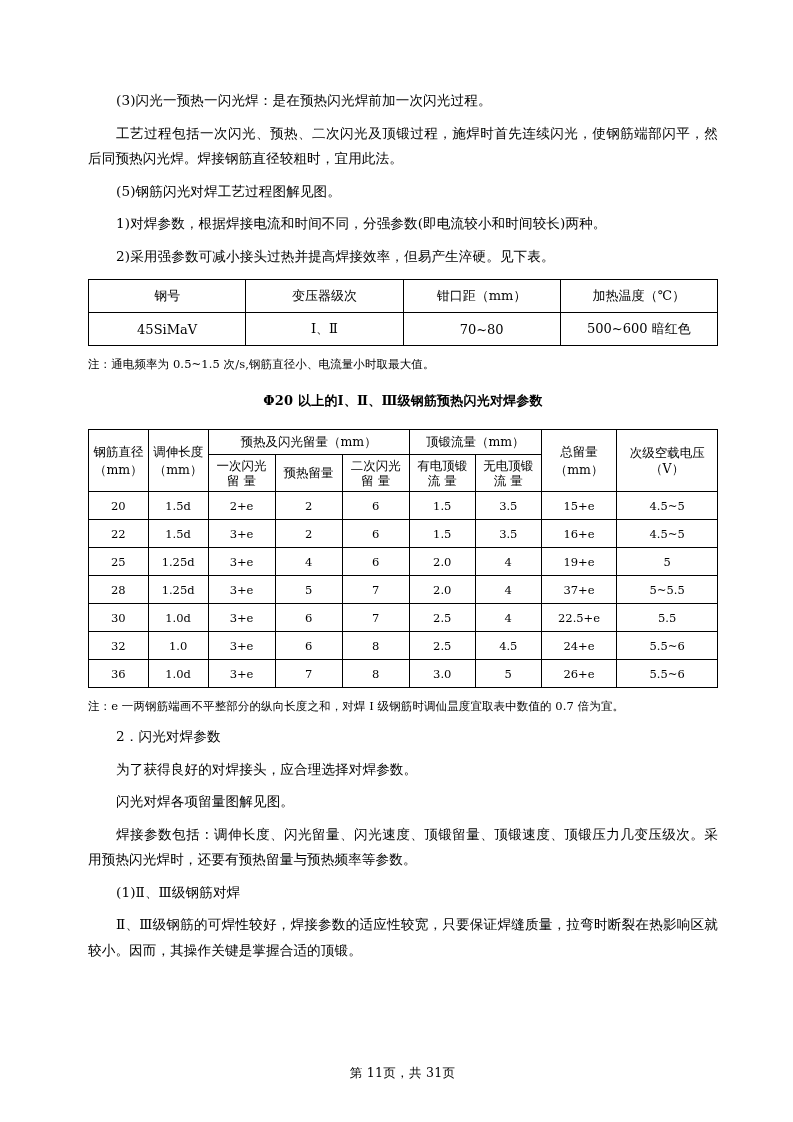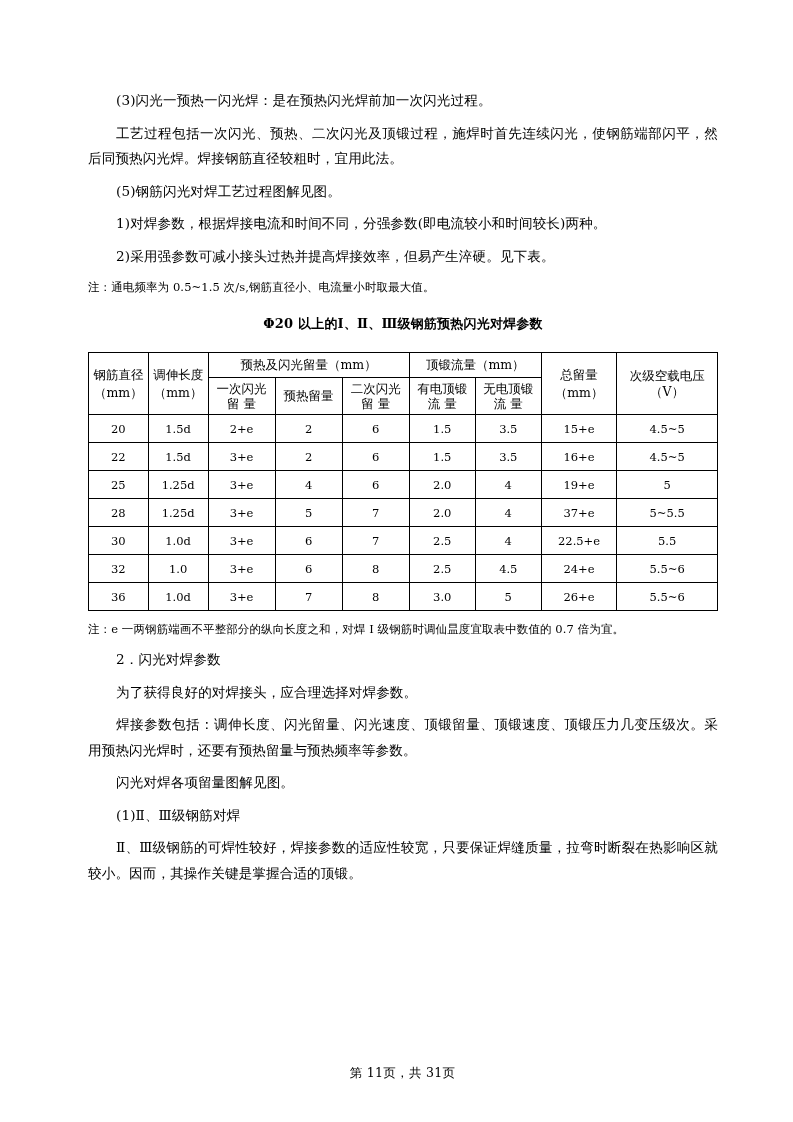--- a/index.html
+++ b/index.html
@@ -108,20 +108,38 @@
 <body>
 
 <div class="page">
 
   <p class="para indent">(3)闪光一预热一闪光焊：是在预热闪光焊前加一次闪光过程。</p>
   <p class="para indent">工艺过程包括一次闪光、预热、二次闪光及顶锻过程，施焊时首先连续闪光，使钢筋端部闪平，然后同预热闪光焊。焊接钢筋直径较粗时，宜用此法。</p>
   <p class="para indent">(5)钢筋闪光对焊工艺过程图解见图。</p>
   <p class="para indent">1)对焊参数，根据焊接电流和时间不同，分强参数(即电流较小和时间较长)两种。</p>
   <p class="para indent">2)采用强参数可减小接头过热并提高焊接效率，但易产生淬硬。见下表。</p>
 
+  <div class="t1-wrap">
+    <table class="doc-table t1">
+      <tbody>
+        <tr>
+          <td style="width:25%">钢号</td>
+          <td style="width:25%">变压器级次</td>
+          <td style="width:25%">钳口距（mm）</td>
+          <td style="width:25%">加热温度（℃）</td>
+        </tr>
+        <tr>
+          <td>45SiMaV</td>
+          <td>Ⅰ、Ⅱ</td>
+          <td>70~80</td>
+          <td>500~600 暗红色</td>
+        </tr>
+      </tbody>
+    </table>
+  </div>
 
   <p class="note">注：通电频率为 0.5~1.5 次/s,钢筋直径小、电流量小时取最大值。</p>
 
   <div class="tbl-title">Φ20 以上的Ⅰ、Ⅱ、Ⅲ级钢筋预热闪光对焊参数</div>
 
   <table class="doc-table t2">
     <tbody>
       <tr>
         <td rowspan="2" style="width:9.5%" class="hdr">
           <div>钢筋直径</div>
@@ -242,20 +260,20 @@
         <td class="datacell">26+e</td>
         <td class="datacell">5.5~6</td>
       </tr>
     </tbody>
   </table>
 
   <p class="note">注：e 一两钢筋端画不平整部分的纵向长度之和，对焊 I 级钢筋时调仙昷度宜取表中数值的 0.7 倍为宜。</p>
 
   <p class="para indent" style="margin-top:8px">2．闪光对焊参数</p>
   <p class="para indent">为了获得良好的对焊接头，应合理选择对焊参数。</p>
+  <p class="para indent">闪光对焊各项留量图解见图。</p>
   <p class="para indent">焊接参数包括：调伸长度、闪光留量、闪光速度、顶锻留量、顶锻速度、顶锻压力几变压级次。采用预热闪光焊时，还要有预热留量与预热频率等参数。</p>
-  <p class="para indent">闪光对焊各项留量图解见图。</p>
   <p class="para indent">(1)Ⅱ、Ⅲ级钢筋对焊</p>
   <p class="para indent">Ⅱ、Ⅲ级钢筋的可焊性较好，焊接参数的适应性较宽，只要保证焊缝质量，拉弯时断裂在热影响区就较小。因而，其操作关键是掌握合适的顶锻。</p>
 
   <div class="footer">第 11页，共 31页</div>
 
 </div>
 
 </body></html>

